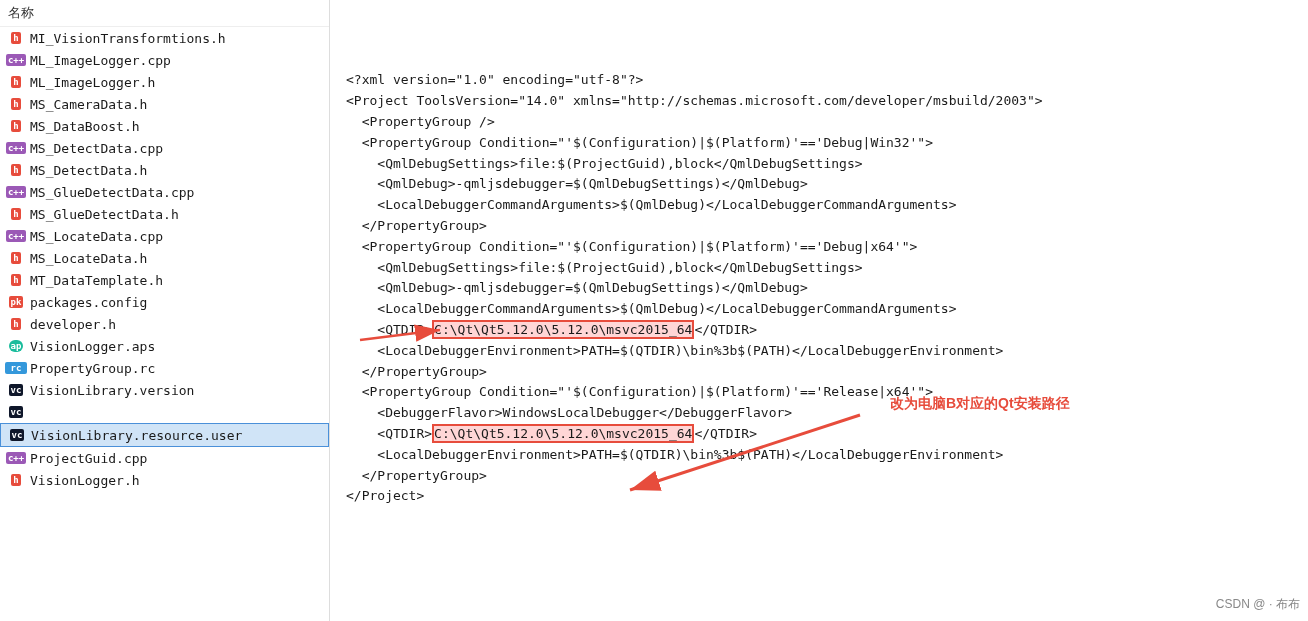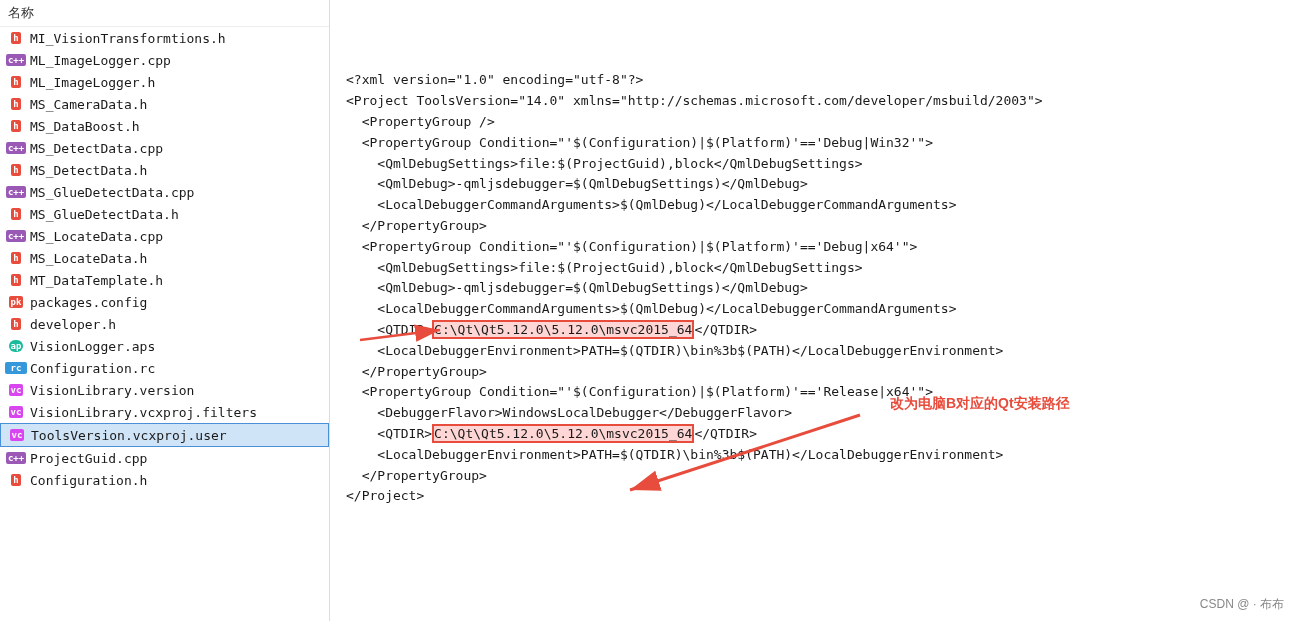--- a/index.html
+++ b/index.html
@@ -72,21 +72,21 @@
     }
     .icon-cpp {
       background: #9b59b6;
       color: white;
       font-size: 9px;
       font-weight: bold;
       padding: 1px 2px;
       border-radius: 2px;
     }
     .icon-vcxproj {
-      background: #d946ef;
+      background: #0f172a;
       color: white;
       font-size: 9px;
       font-weight: bold;
       padding: 1px 2px;
       border-radius: 2px;
     }
     .icon-rc {
       background: #3498db;
       color: white;
       font-size: 9px;
@@ -135,21 +135,21 @@
       position: absolute;
     }
     .code-editor-wrapper {
       position: relative;
       flex: 1;
       overflow: auto;
     }
     .watermark {
       position: fixed;
       bottom: 8px;
-      right: 24px;
+      right: 8px;
       font-size: 12px;
       color: #888;
       font-family: 'Microsoft YaHei', sans-serif;
     }
     
     .sidebar::-webkit-scrollbar {
       width: 8px;
     }
     .sidebar::-webkit-scrollbar-track {
       background: #f1f1f1;
@@ -274,51 +274,50 @@
         <div class="sidebar-item">
           <span class="file-icon">
             <span class="icon-aps">ap</span>
           </span>
           <span>VisionLogger.aps</span>
         </div>
         <div class="sidebar-item">
           <span class="file-icon">
             <span class="icon-rc">rc</span>
           </span>
-          <span>Configuration.rc</span>
+          <span>PropertyGroup.rc</span>
         </div>
         <div class="sidebar-item">
           <span class="file-icon">
             <span class="icon-vcxproj">vc</span>
           </span>
           <span>VisionLibrary.version</span>
         </div>
         <div class="sidebar-item">
           <span class="file-icon">
             <span class="icon-vcxproj">vc</span>
           </span>
-          <span>VisionLibrary.vcxproj.filters</span>
         </div>
         <div class="sidebar-item selected">
           <span class="file-icon">
             <span class="icon-vcxproj">vc</span>
           </span>
-          <span>ToolsVersion.vcxproj.user</span>
+          <span>VisionLibrary.resource.user</span>
         </div>
         <div class="sidebar-item">
           <span class="file-icon">
             <span class="icon-cpp">c++</span>
           </span>
           <span>ProjectGuid.cpp</span>
         </div>
         <div class="sidebar-item">
           <span class="file-icon">
             <span class="icon-h">h</span>
           </span>
-          <span>Configuration.h</span>
+          <span>VisionLogger.h</span>
         </div>
       </div>
   </div>
 
   <div class="code-editor-wrapper">
     <div class="code-editor">
       <div class="code-content" id="code-content">
         
       <span class="code-line">&lt;?xml version="1.0" encoding="utf-8"?&gt;</span><span class="code-line">&lt;Project ToolsVersion="14.0" xmlns="http://schemas.microsoft.com/developer/msbuild/2003"&gt;</span><span class="code-line">  &lt;PropertyGroup /&gt;</span><span class="code-line">  &lt;PropertyGroup Condition="'$(Configuration)|$(Platform)'=='Debug|Win32'"&gt;</span><span class="code-line">    &lt;QmlDebugSettings&gt;file:$(ProjectGuid),block&lt;/QmlDebugSettings&gt;</span><span class="code-line">    &lt;QmlDebug&gt;-qmljsdebugger=$(QmlDebugSettings)&lt;/QmlDebug&gt;</span><span class="code-line">    &lt;LocalDebuggerCommandArguments&gt;$(QmlDebug)&lt;/LocalDebuggerCommandArguments&gt;</span><span class="code-line">  &lt;/PropertyGroup&gt;</span><span class="code-line">  &lt;PropertyGroup Condition="'$(Configuration)|$(Platform)'=='Debug|x64'"&gt;</span><span class="code-line">    &lt;QmlDebugSettings&gt;file:$(ProjectGuid),block&lt;/QmlDebugSettings&gt;</span><span class="code-line">    &lt;QmlDebug&gt;-qmljsdebugger=$(QmlDebugSettings)&lt;/QmlDebug&gt;</span><span class="code-line">    &lt;LocalDebuggerCommandArguments&gt;$(QmlDebug)&lt;/LocalDebuggerCommandArguments&gt;</span><span class="code-line">    &lt;QTDIR&gt;<span class="highlight-box">C:\Qt\Qt5.12.0\5.12.0\msvc2015_64</span>&lt;/QTDIR&gt;</span><span class="code-line">    &lt;LocalDebuggerEnvironment&gt;PATH=$(QTDIR)\bin%3b$(PATH)&lt;/LocalDebuggerEnvironment&gt;</span><span class="code-line">  &lt;/PropertyGroup&gt;</span><span class="code-line">  &lt;PropertyGroup Condition="'$(Configuration)|$(Platform)'=='Release|x64'"&gt;</span><span class="code-line">    &lt;DebuggerFlavor&gt;WindowsLocalDebugger&lt;/DebuggerFlavor&gt;</span><span class="code-line">    &lt;QTDIR&gt;<span class="highlight-box">C:\Qt\Qt5.12.0\5.12.0\msvc2015_64</span>&lt;/QTDIR&gt;</span><span class="code-line">    &lt;LocalDebuggerEnvironment&gt;PATH=$(QTDIR)\bin%3b$(PATH)&lt;/LocalDebuggerEnvironment&gt;</span><span class="code-line">  &lt;/PropertyGroup&gt;</span><span class="code-line">&lt;/Project&gt;</span></div>
 

